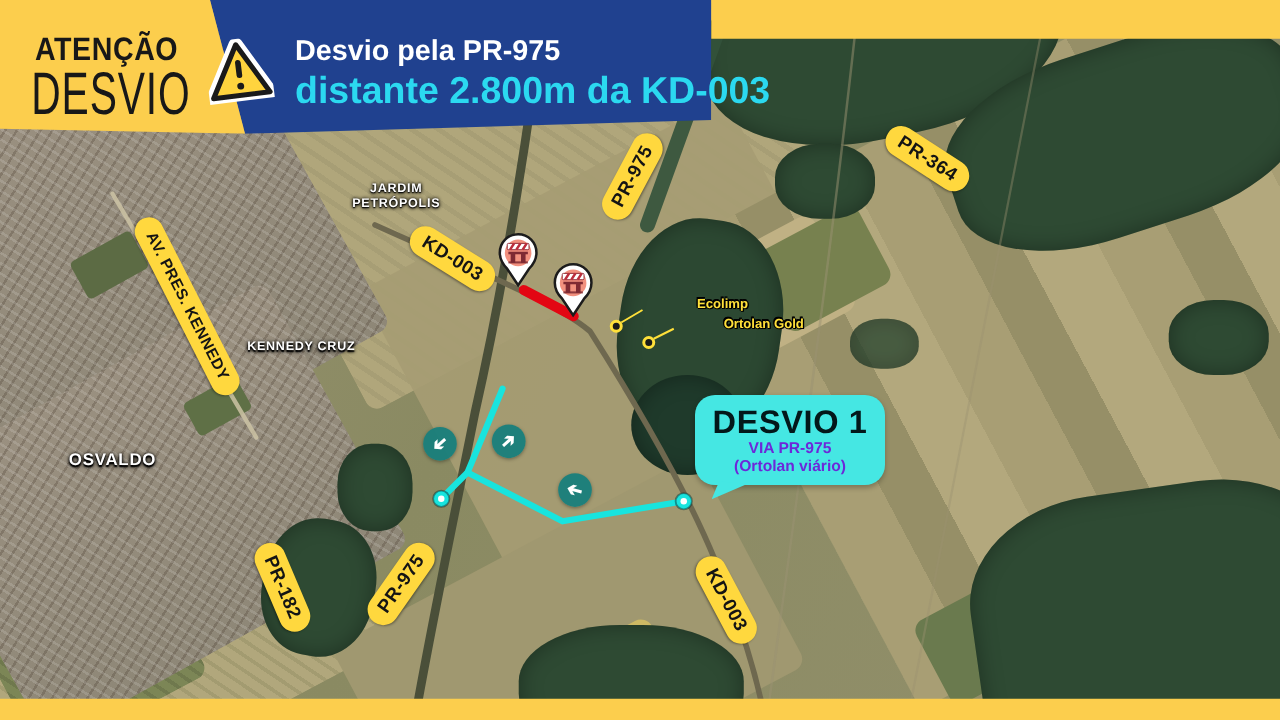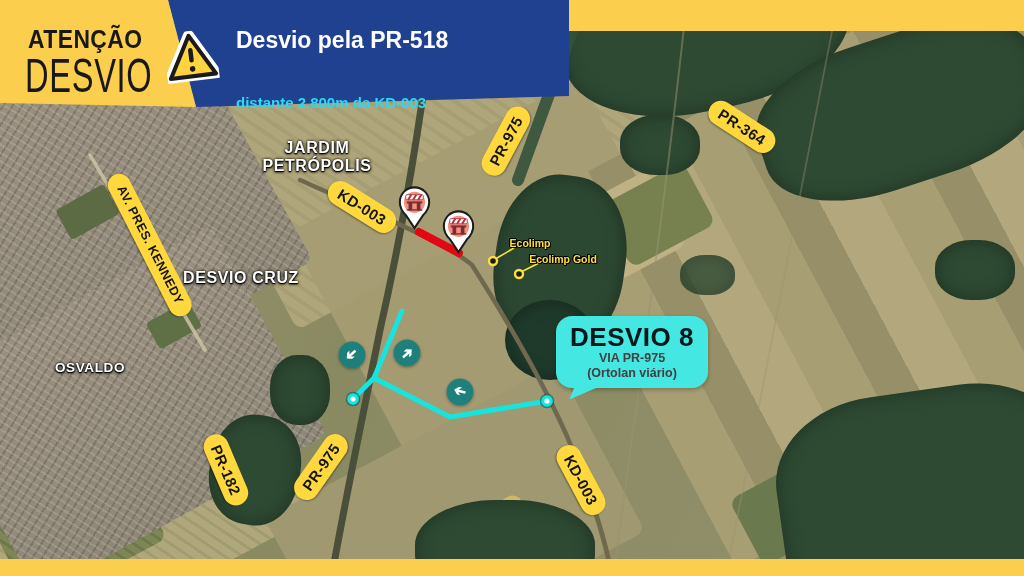--- a/index.html
+++ b/index.html
@@ -16,51 +16,51 @@
   .forest{position:absolute;background:#2e4a33;border-radius:45%;
           box-shadow:inset 0 0 18px rgba(0,0,0,.35);}
   svg.layer{position:absolute;left:0;top:0;}
   
   .pill{position:absolute;transform:translate(-50%,-50%) rotate(var(--r,0deg));
         background:#FFD83E;color:#141414;font-weight:700;font-size:15px;line-height:1;
         padding:5px 11px;border-radius:999px;white-space:nowrap;letter-spacing:.4px;
         box-shadow:0 1px 2px rgba(0,0,0,.4);}
   .pill.small{font-size:12.5px;padding:5px 13px;}
   .place{position:absolute;transform:translate(-50%,-50%);color:#fff;font-weight:700;
-         font-size:16px;letter-spacing:.6px;text-align:center;white-space:nowrap;line-height:1.15;
+         font-size:10px;letter-spacing:.6px;text-align:center;white-space:nowrap;line-height:1.15;
          text-shadow:0 1px 3px #000,0 0 3px #000,0 1px 1px #000;}
   .poi{position:absolute;transform:translate(-50%,-50%);color:#FFE03A;font-weight:800;
        font-size:10.5px;white-space:nowrap;
-       text-shadow:-1px 0 #000,1px 0 #000,0 -1px #000,0 1px #000,1px 1px #000,-1px -1px #000;}
+       text-shadow:-1px 0 #000,1px 0 #000,0 -1px #000,0 1px #000,1px 1px #000,-1px -1px #000;margin-left:48px;}
   
   .pin{position:absolute;width:33px;height:44px;}
   .dir{position:absolute;width:27px;height:27px;border-radius:50%;
        background:rgba(24,126,123,.95);display:flex;align-items:center;justify-content:center;
        transform:translate(-50%,-50%);box-shadow:0 1px 3px rgba(0,0,0,.35);}
   .dir span{color:#fff;font-size:15px;font-weight:700;line-height:1;display:block;}
   
   .callout{position:absolute;left:556px;top:316px;width:152px;height:72px;background:#45E7E3;
            border-radius:16px;display:flex;flex-direction:column;align-items:center;
            justify-content:center;gap:1px;box-shadow:0 2px 4px rgba(0,0,0,.25);}
   .callout .tail{position:absolute;left:14px;bottom:-13px;width:30px;height:15px;background:#45E7E3;
            clip-path:polygon(0 100%,15% 0,90% 0);transform:rotate(6deg);}
   .callout .t1{font-size:26px;font-weight:900;color:#03181a;letter-spacing:.5px;line-height:1;}
-  .callout .t2,.callout .t3{font-size:12.5px;font-weight:700;color:#404040;line-height:1.15;}
+  .callout .t2,.callout .t3{font-size:12.5px;font-weight:700;color:#6d28d9;line-height:1.15;}
   
   .hdr-yellow{position:absolute;left:0;top:0;width:210px;height:110px;background:#FCCE4D;
               clip-path:polygon(0 0,168px 0,196px 107px,0 103px);z-index:30;}
   .hdr-blue{position:absolute;left:0;top:0;width:600px;height:112px;background:#20418F;
             clip-path:polygon(168px 0,569px 0,569px 96px,196px 107px);z-index:29;}
   .hdr-t1{position:absolute;left:28px;top:24px;font-size:26px;font-weight:900;color:#181818;
           transform:scaleX(.88);transform-origin:left top;z-index:31;letter-spacing:.5px;}
   .hdr-t2{position:absolute;left:25px;top:52px;font-size:48px;font-weight:400;color:#181818;
           transform:scaleX(.68);transform-origin:left top;z-index:31;letter-spacing:1px;line-height:1;}
   .warn{position:absolute;left:165px;top:31px;width:52px;height:50px;z-index:32;transform:rotate(-7deg);}
   .ban-1{position:absolute;left:236px;top:27px;font-size:23px;font-weight:800;color:#fff;z-index:31;}
-  .ban-2{position:absolute;left:236px;top:56px;font-size:15px;font-weight:800;color:#2BD9F0;z-index:31;margin-top:38px;}
+  .ban-2{position:absolute;left:236px;top:56px;font-size:30px;font-weight:800;color:#2BD9F0;z-index:31;}
   .bar-top{position:absolute;left:569px;top:0;width:455px;height:31px;background:#FCCE4D;z-index:28;}
   .bar-bottom{position:absolute;left:0;top:559px;width:1024px;height:17px;background:#FCCE4D;z-index:28;}
 </style>
 </head>
 <body>
 
 <div class="stage">
 
   <div class="map">
     <div class="patch" style="left:200px;top:-60px;width:420px;height:310px;transform:rotate(-28deg);background:repeating-linear-gradient(62deg,rgba(0,0,0,.05) 0 4px,rgba(0,0,0,0) 4px 12px),#b0a67b;"></div>
@@ -160,44 +160,44 @@
   <div class="pill" style="left:742px;top:127px;--r:33deg;">PR-364</div>
   <div class="pill small" style="left:150px;top:245px;--r:63deg;">AV. PRES. KENNEDY</div>
   <div class="pill" style="left:226px;top:470px;--r:67deg;">PR-182</div>
   <div class="pill" style="left:321px;top:467px;--r:-55deg;">PR-975</div>
   <div class="pill" style="left:581px;top:480px;--r:62deg;">KD-003</div>
 
   <div class="place" style="left:317px;top:157px;">
     <div>JARDIM</div>
     <div>PETRÓPOLIS</div>
   </div>
-  <div class="place" style="left:241px;top:278px;">DESVIO CRUZ</div>
+  <div class="place" style="left:241px;top:278px;">KENNEDY CRUZ</div>
   <div class="place" style="left:90px;top:368px;font-size:13.5px;">OSVALDO</div>
 
   <div class="poi" style="left:530px;top:243px;">Ecolimp</div>
-  <div class="poi" style="left:563px;top:259px;">Ecolimp Gold</div>
+  <div class="poi" style="left:563px;top:259px;">Ortolan Gold</div>
 
   <div class="callout">
     <div class="tail"></div>
-    <div class="t1">DESVIO 8</div>
+    <div class="t1">DESVIO 1</div>
     <div class="t2">VIA PR-975</div>
     <div class="t3">(Ortolan viário)</div>
   </div>
 
   <div class="hdr-blue"></div>
   <div class="hdr-yellow"></div>
   <div class="hdr-t1">ATENÇÃO</div>
   <div class="hdr-t2">DESVIO</div>
   <div class="warn">
     <svg width="52" height="50" viewBox="0 0 64 60">
       <path d="M32 5 L60 55 H4 Z" fill="none" stroke="#ffffff" stroke-width="14" stroke-linejoin="round"></path>
       <path d="M32 5 L60 55 H4 Z" fill="#FFD43E" stroke="#1a1a1a" stroke-width="5" stroke-linejoin="round"></path>
       <rect x="29.2" y="20" width="5.6" height="18" rx="2.8" fill="#1a1a1a"></rect>
       <circle cx="32" cy="46" r="3.4" fill="#1a1a1a"></circle>
     </svg>
   </div>
-  <div class="ban-1">Desvio pela PR-518</div>
+  <div class="ban-1">Desvio pela PR-975</div>
   <div class="ban-2">distante 2.800m da KD-003</div>
 
   <div class="bar-top"></div>
   <div class="bar-bottom"></div>
 
 </div>
 
 </body></html>

